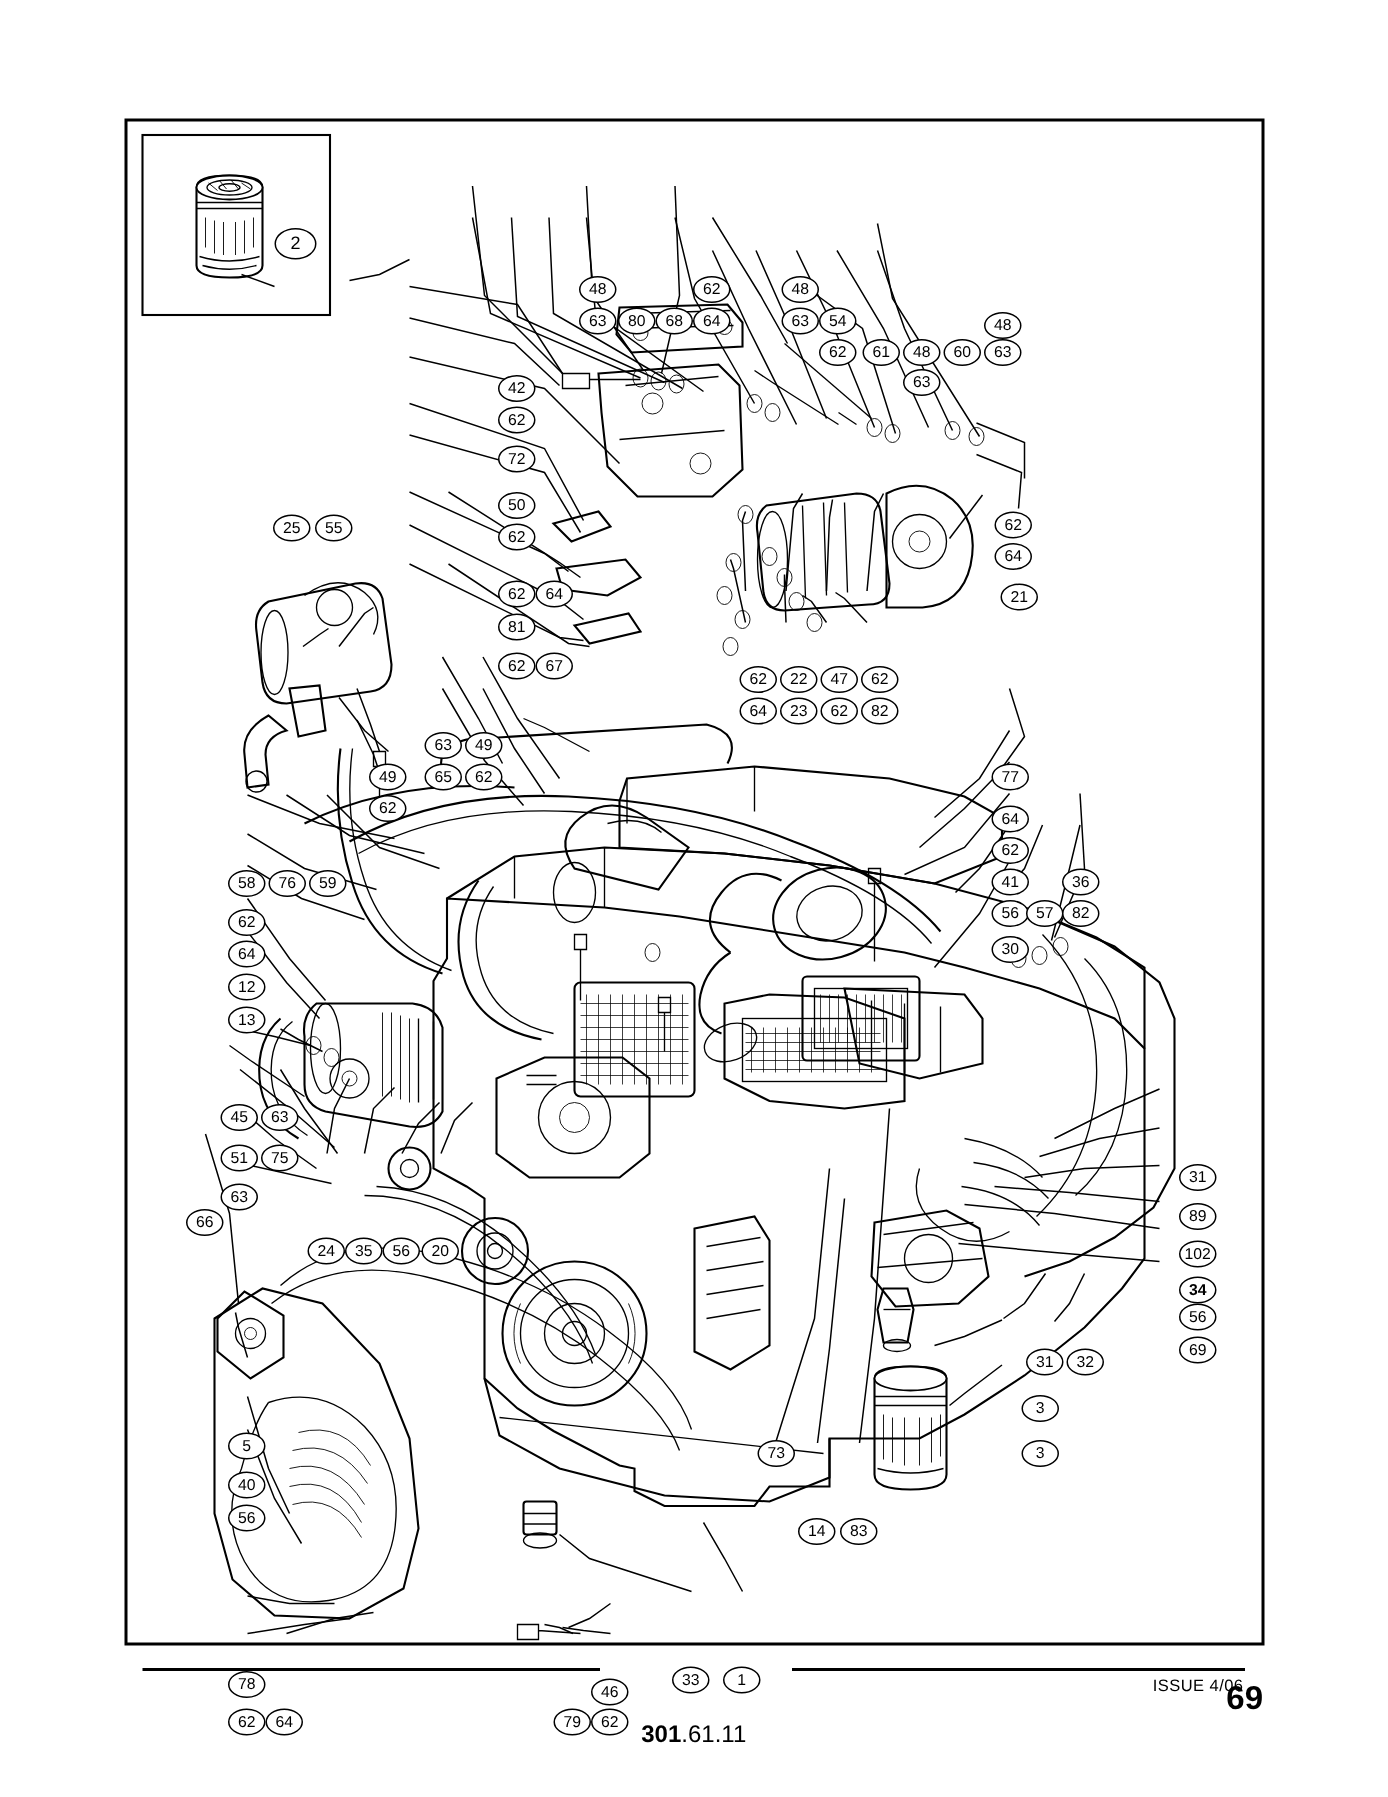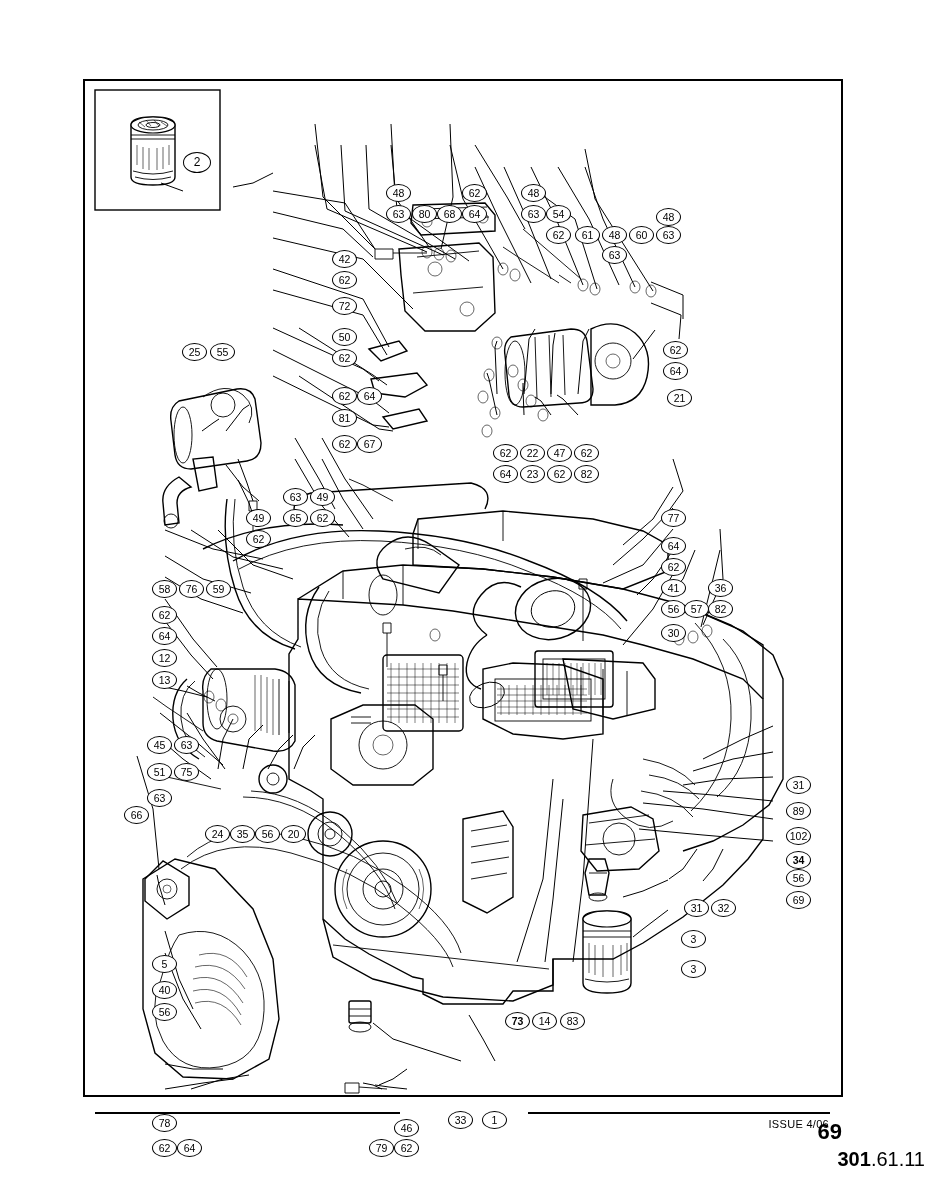--- a/index.html
+++ b/index.html
@@ -77,22 +77,22 @@
     right: 83px;
     top: 1119px;
     font-size: 22px;
     font-weight: bold;
   }
   .doc-code {
     position: absolute;
     left: 0;
     top: 1148px;
     width: 925px;
-    text-align: right;
-    font-size: 20px;
+    text-align: center;
+    font-size: 16px;
   }
   .doc-code .code-bold {
     font-weight: bold;
   }
   
   .callout {
     position: absolute;
     width: 25px;
     height: 18px;
     border: 1.2px solid #000;
@@ -574,21 +574,21 @@
       <div class="callout" style="left: 786px; top: 851px; font-weight: bold;">34</div>
       <div class="callout" style="left: 786px; top: 869px;">56</div>
       <div class="callout" style="left: 786px; top: 891px;">69</div>
       <div class="callout" style="left: 684px; top: 899px;">31</div>
       <div class="callout" style="left: 711px; top: 899px;">32</div>
       <div class="callout" style="left: 681px; top: 930px;">3</div>
       <div class="callout" style="left: 681px; top: 960px;">3</div>
       <div class="callout" style="left: 152px; top: 955px;">5</div>
       <div class="callout" style="left: 152px; top: 981px;">40</div>
       <div class="callout" style="left: 152px; top: 1003px;">56</div>
-      <div class="callout" style="left: 505px; top: 1012px; font-weight: bold;">73</div>
+      <div class="callout" style="left: 505px; top: 960px;">73</div>
       <div class="callout" style="left: 532px; top: 1012px;">14</div>
       <div class="callout" style="left: 560px; top: 1012px;">83</div>
       <div class="callout" style="left: 152px; top: 1114px;">78</div>
       <div class="callout" style="left: 152px; top: 1139px;">62</div>
       <div class="callout" style="left: 177px; top: 1139px;">64</div>
       <div class="callout" style="left: 394px; top: 1119px;">46</div>
       <div class="callout" style="left: 369px; top: 1139px;">79</div>
       <div class="callout" style="left: 394px; top: 1139px;">62</div>
       <div class="callout" style="left: 448px; top: 1111px;">33</div>
       <div class="callout" style="left: 482px; top: 1111px;">1</div>

